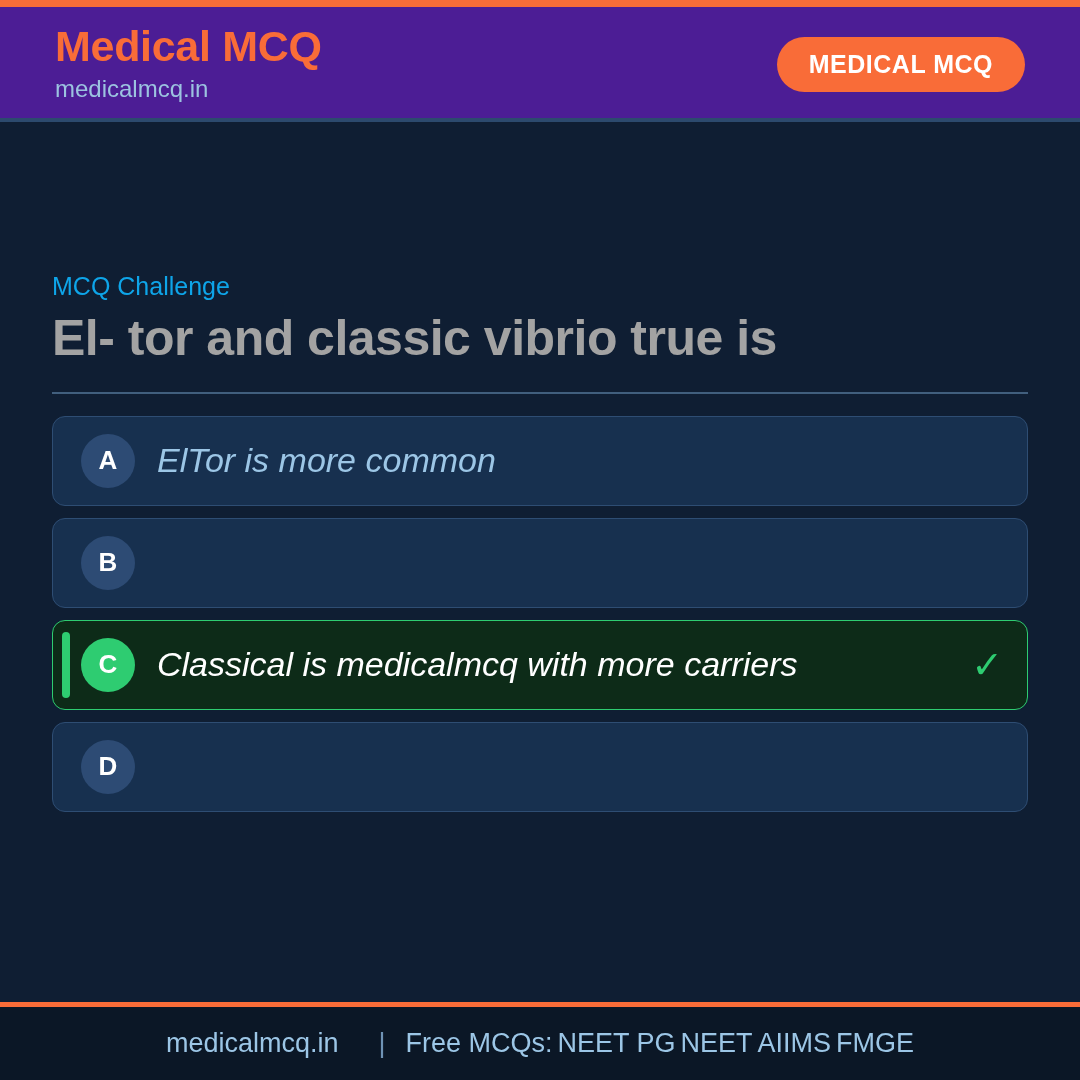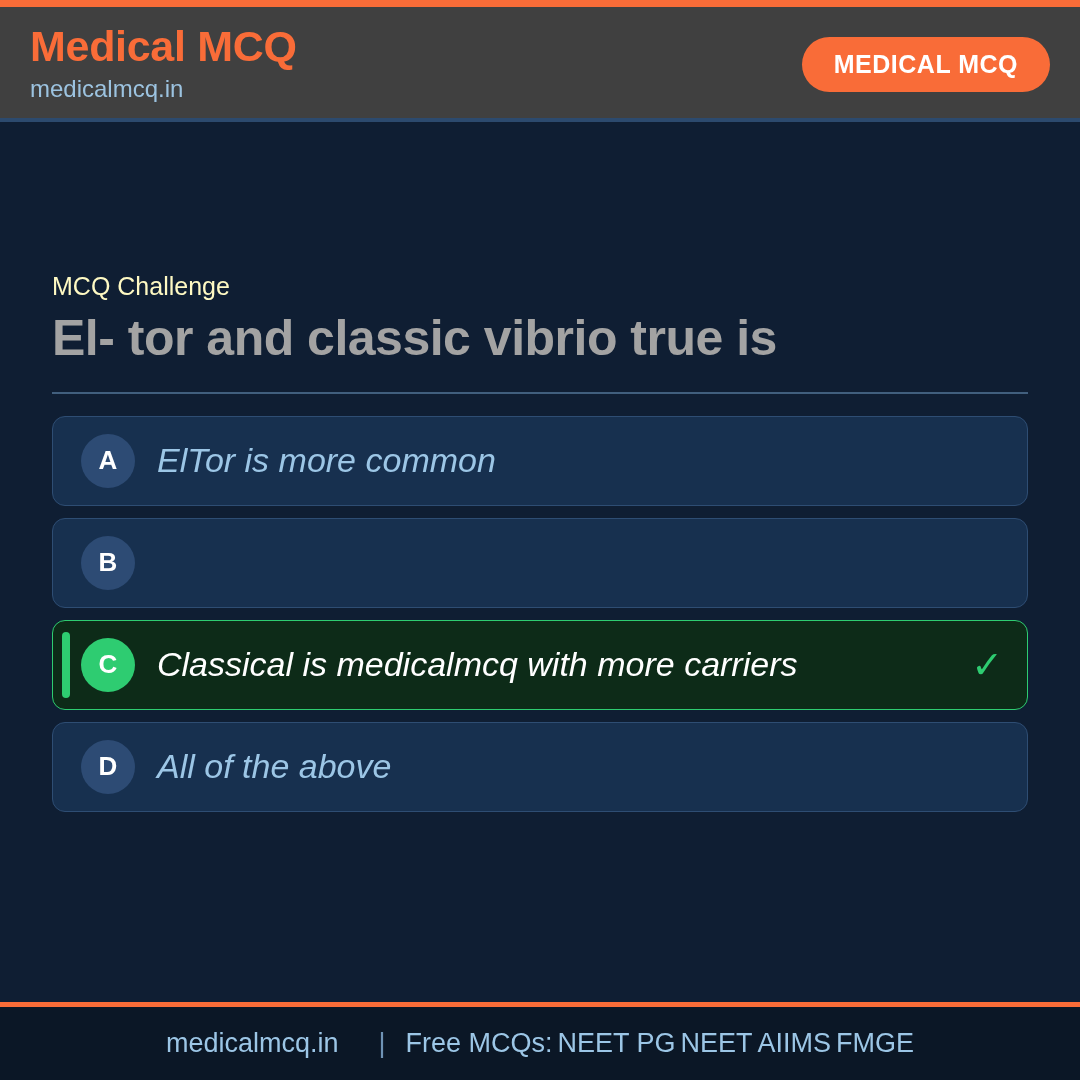--- a/index.html
+++ b/index.html
@@ -28,28 +28,28 @@
     width: 100%;
     background: #f96c38;
     flex: 0 0 auto;
   }
 
   
   .header {
     position: relative;
     flex: 0 0 auto;
     height: 115px;
-    background: #404040;
+    background: #4c1d95;
     border-bottom: 3px solid #2a4straight;
     border-bottom: 3px solid #2b4straight;
     box-sizing: border-box;
     display: flex;
     align-items: center;
     justify-content: space-between;
-    padding: 0 30px;
+    padding: 0 55px;
   }
   .header::after {
     content: "";
     position: absolute;
     left: 0; right: 0; bottom: 0;
     height: 4px;
     background: #2c4straight;
     background: #2c4a6e;
   }
   .brand {
@@ -89,21 +89,21 @@
     display: flex;
     flex-direction: column;
     justify-content: center;
   }
   .content {
     width: 100%;
     margin-top: -42px;
   }
   .eyebrow {
     font-size: 25px;
-    color: #fef9c3;
+    color: #0ea5e9;
     margin-bottom: 8px;
     line-height: 1.2;
   }
   .question {
     font-size: 50px;
     font-weight: bold;
     color: #a3a3a3;
     line-height: 1.18;
     letter-spacing: -0.5px;
   }
@@ -248,21 +248,20 @@
 
         <div class="option correct">
           <div class="accent"></div>
           <div class="badge">C</div>
           <div class="label">Classical is medicalmcq with more carriers</div>
           <div class="check">✓</div>
         </div>
 
         <div class="option">
           <div class="badge">D</div>
-          <div class="label">All of the above</div>
 
         </div>
 
       </div>
     </div>
   </div>
 
   <div class="footer">
     <div class="footer-text">
       <span class="footer-site">medicalmcq.in</span>

